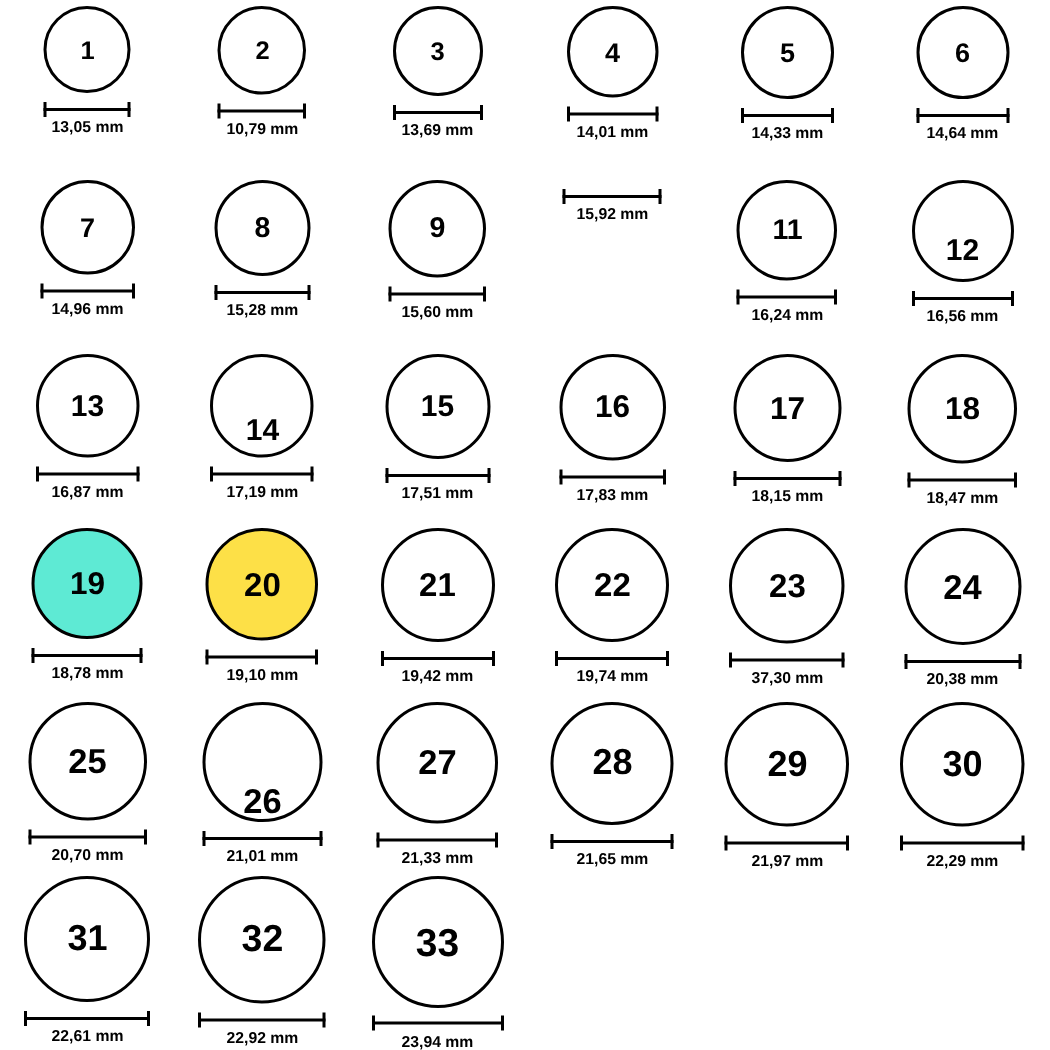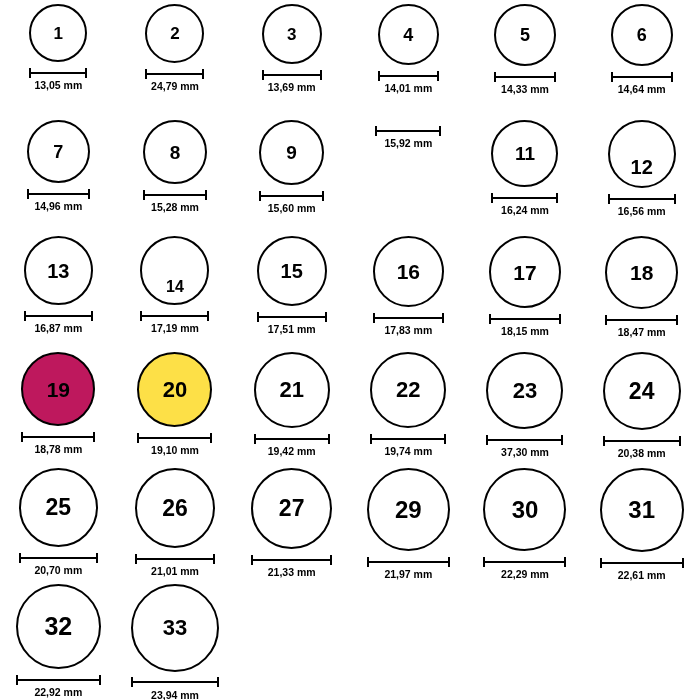--- a/index.html
+++ b/index.html
@@ -107,21 +107,21 @@
       </div>
       <div class="size-cell">
         <div class="ring-wrap">
           <div class="ring-circle" style="width: 59px; height: 59px; border-color: rgb(0, 0, 0); background: rgb(255, 255, 255);">
             <span class="ring-number" style="font-size: 17px;">2</span>
           </div>
         </div>
         <div class="measure">
           <div class="measure-line" style="width: 59px; background: rgb(0, 0, 0);"></div>
         </div>
-        <div class="measure-label">24,79 mm</div>
+        <div class="measure-label">10,79 mm</div>
       </div>
       <div class="size-cell">
         <div class="ring-wrap">
           <div class="ring-circle" style="width: 60px; height: 60px; border-color: rgb(0, 0, 0); background: rgb(255, 255, 255);">
             <span class="ring-number" style="font-size: 17px;">3</span>
           </div>
         </div>
         <div class="measure">
           <div class="measure-line" style="width: 60px; background: rgb(0, 0, 0);"></div>
         </div>
@@ -228,21 +228,21 @@
           </div>
         </div>
         <div class="measure">
           <div class="measure-line" style="width: 69px; background: rgb(0, 0, 0);"></div>
         </div>
         <div class="measure-label">16,87 mm</div>
       </div>
       <div class="size-cell">
         <div class="ring-wrap">
           <div class="ring-circle" style="width: 69px; height: 69px; border-color: rgb(0, 0, 0); background: rgb(255, 255, 255);">
-            <span class="ring-number" style="font-size: 16px; margin-top: 32px;">14</span>
+            <span class="ring-number" style="font-size: 20px; margin-top: 32px;">14</span>
           </div>
         </div>
         <div class="measure">
           <div class="measure-line" style="width: 69px; background: rgb(0, 0, 0);"></div>
         </div>
         <div class="measure-label">17,19 mm</div>
       </div>
       <div class="size-cell">
         <div class="ring-wrap">
           <div class="ring-circle" style="width: 70px; height: 70px; border-color: rgb(0, 0, 0); background: rgb(255, 255, 255);">
@@ -282,21 +282,21 @@
             <span class="ring-number" style="font-size: 21px;">18</span>
           </div>
         </div>
         <div class="measure">
           <div class="measure-line" style="width: 73px; background: rgb(0, 0, 0);"></div>
         </div>
         <div class="measure-label">18,47 mm</div>
       </div>
       <div class="size-cell">
         <div class="ring-wrap">
-          <div class="ring-circle" style="width: 74px; height: 74px; border-color: rgb(0, 0, 0); background: #be185d;">
+          <div class="ring-circle" style="width: 74px; height: 74px; border-color: rgb(0, 0, 0); background: #5eead4;">
             <span class="ring-number" style="font-size: 21px;">19</span>
           </div>
         </div>
         <div class="measure">
           <div class="measure-line" style="width: 74px; background: rgb(0, 0, 0);"></div>
         </div>
         <div class="measure-label">18,78 mm</div>
       </div>
       <div class="size-cell">
         <div class="ring-wrap">
@@ -359,21 +359,21 @@
             <span class="ring-number" style="font-size: 23px;">25</span>
           </div>
         </div>
         <div class="measure">
           <div class="measure-line" style="width: 79px; background: rgb(0, 0, 0);"></div>
         </div>
         <div class="measure-label">20,70 mm</div>
       </div>
       <div class="size-cell">
         <div class="ring-wrap">
-          <div class="ring-circle" style="width: 80px; height: 80px; border-color: rgb(0, 0, 0); background: rgb(255, 255, 255);">
+          <div class="ring-circle" style="width: 80px; height: 80px; border-color: rgb(0, 0, 0); background: rgb(255, 255, 255); align-items: flex-end;">
             <span class="ring-number" style="font-size: 23px;">26</span>
           </div>
         </div>
         <div class="measure">
           <div class="measure-line" style="width: 80px; background: rgb(0, 0, 0);"></div>
         </div>
         <div class="measure-label">21,01 mm</div>
       </div>
       <div class="size-cell">
         <div class="ring-wrap">
@@ -381,20 +381,31 @@
             <span class="ring-number" style="font-size: 23px;">27</span>
           </div>
         </div>
         <div class="measure">
           <div class="measure-line" style="width: 81px; background: rgb(0, 0, 0);"></div>
         </div>
         <div class="measure-label">21,33 mm</div>
       </div>
       <div class="size-cell">
         <div class="ring-wrap">
+          <div class="ring-circle" style="width: 82px; height: 82px; border-color: rgb(0, 0, 0); background: rgb(255, 255, 255);">
+            <span class="ring-number" style="font-size: 24px;">28</span>
+          </div>
+        </div>
+        <div class="measure">
+          <div class="measure-line" style="width: 82px; background: rgb(0, 0, 0);"></div>
+        </div>
+        <div class="measure-label">21,65 mm</div>
+      </div>
+      <div class="size-cell">
+        <div class="ring-wrap">
           <div class="ring-circle" style="width: 83px; height: 83px; border-color: rgb(0, 0, 0); background: rgb(255, 255, 255);">
             <span class="ring-number" style="font-size: 24px;">29</span>
           </div>
         </div>
         <div class="measure">
           <div class="measure-line" style="width: 83px; background: rgb(0, 0, 0);"></div>
         </div>
         <div class="measure-label">21,97 mm</div>
       </div>
       <div class="size-cell">
@@ -426,21 +437,21 @@
           </div>
         </div>
         <div class="measure">
           <div class="measure-line" style="width: 85px; background: rgb(0, 0, 0);"></div>
         </div>
         <div class="measure-label">22,92 mm</div>
       </div>
       <div class="size-cell">
         <div class="ring-wrap">
           <div class="ring-circle" style="width: 88px; height: 88px; border-color: rgb(0, 0, 0); background: rgb(255, 255, 255);">
-            <span class="ring-number" style="font-size: 22px;">33</span>
+            <span class="ring-number" style="font-size: 26px;">33</span>
           </div>
         </div>
         <div class="measure">
           <div class="measure-line" style="width: 88px; background: rgb(0, 0, 0);"></div>
         </div>
         <div class="measure-label">23,94 mm</div>
       </div>
     </div>
 </div>
 

